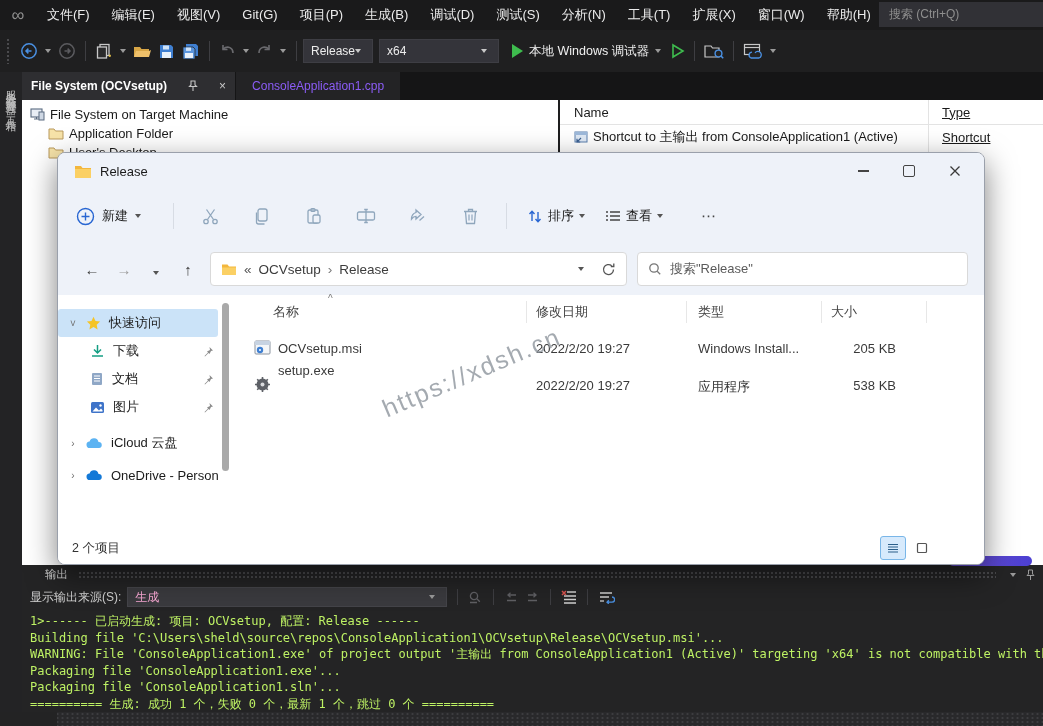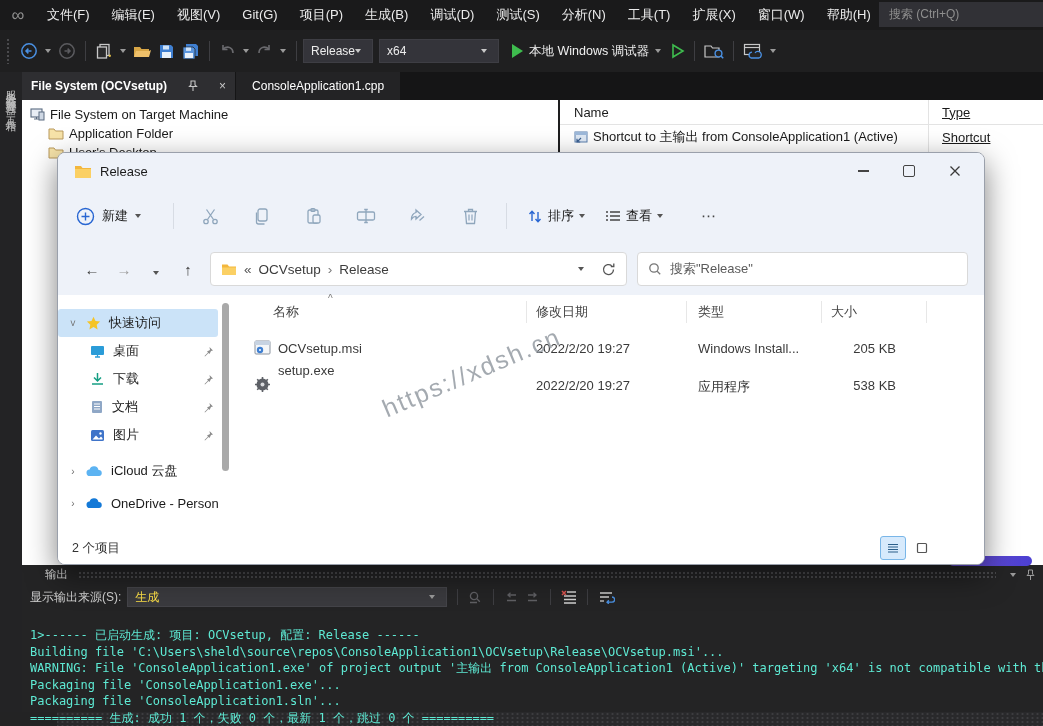--- a/index.html
+++ b/index.html
@@ -28,21 +28,21 @@
   .dbg-label{color:#f0f0f0;font-size:12.5px;margin-right:2px;}
 
   
   #sidestrip{left:0;top:72px;width:22px;height:640px;background:#232325;color:#bdbdbd;}
   .vtab{writing-mode:vertical-rl;text-orientation:upright;font-size:11px;letter-spacing:2px;margin:10px auto;display:block;width:14px;}
 
   
   #tabstrip{left:22px;top:72px;width:1021px;height:28px;background:#151516;display:flex;align-items:stretch;}
   .dtab{display:flex;align-items:center;font-size:12px;padding:0 9px;gap:21px;}
   .dtab.active{background:#2e2e31;color:#fff;font-weight:bold;}
-  .dtab.inactive{background:#232325;color:#ffffff;margin-left:1px;padding:0 16px;}
+  .dtab.inactive{background:#232325;color:#8b5cf6;margin-left:1px;padding:0 16px;}
   .tabx{color:#c9c9c9;font-weight:normal;font-size:12px;}
 
   
   #fs-panel{left:22px;top:100px;width:536px;height:465px;background:#ffffff;color:#1a1a1a;font-size:13px;}
   .treerow{display:flex;align-items:center;gap:5px;height:19px;}
   #props-panel{left:560px;top:100px;width:483px;height:465px;background:#ffffff;color:#1a1a1a;font-size:13px;}
   .props-head{display:flex;height:24px;align-items:center;border-bottom:1px solid #e3e3e3;}
   .props-row{display:flex;height:24px;align-items:center;}
   .col-name{padding-left:14px;flex:none;width:354px;display:flex;align-items:center;gap:5px;}
   .col-type{padding-left:14px;text-decoration:underline;}
@@ -90,24 +90,24 @@
   .vbtn.sel{background:#d7eafc;border:1px solid #79b6e8;}
   #watermark{position:absolute;left:318px;top:205px;transform:rotate(-23deg);font-size:25px;letter-spacing:2px;
              color:#8e959d;opacity:.8;z-index:3;white-space:nowrap;}
 
   
   #output{left:22px;top:565px;width:1021px;height:147px;background:#242425;color:#d0d0d0;z-index:2;}
   .out-head{display:flex;align-items:center;height:19px;padding-left:8px;font-size:11.5px;margin-left:15px;}
   .out-dots{flex:1;height:7px;margin:0 10px;background-image:radial-gradient(circle,#49494c 1px,transparent 1.2px);background-size:4px 4px;}
   .out-toolbar{display:flex;align-items:center;height:26px;padding-left:8px;font-size:12px;gap:6px;}
   .out-combo{width:320px;height:20px;background:#3a3a3e;border:1px solid #444449;display:flex;align-items:center;
-             padding:4px 7px;box-sizing:border-box;font-size:12px;color:#fde047;}
+             padding:4px 7px;box-sizing:border-box;font-size:12px;color:#f9a8d4;}
   .out-combo .ddown{margin-left:auto;}
   .osep{width:1px;height:16px;background:#3e3e42;margin:0 4px;}
-  .out-log{padding:3px 0 0 8px;font-family:"DejaVu Sans Mono",monospace;font-size:12px;line-height:16.6px;color:#5eead4;margin-top:14px;}
+  .out-log{padding:3px 0 0 8px;font-family:"DejaVu Sans Mono",monospace;font-size:12px;line-height:16.6px;color:#bef264;}
   .logline{white-space:pre;overflow:hidden;}
 
   
   #bottomstrip{left:0;top:712px;width:1043px;height:14px;background:#29292b;
       background-image:radial-gradient(circle,#3d3d40 1px,transparent 1.2px);background-size:5px 4px;}
   #bottomcap{left:0;top:712px;width:57px;height:14px;background:#232324;}
 </style>
 </head>
 <body>
 
@@ -430,30 +430,20 @@
 
       <div class="ex-sidebar">
         <div class="sbrow sel">
           <span class="chev">˅</span>
           <svg width="15" height="14" viewBox="0 0 15 14">
             <path d="M7.5 0.8l2 4.2 4.6.6-3.4 3.2.9 4.6-4.1-2.3-4.1 2.3.9-4.6L.9 5.6l4.6-.6z" fill="#f5c427"></path>
           </svg>
           <span>快速访问</span>
         </div>
         <div class="sbrow sb-indent">
-          <svg width="15" height="13" viewBox="0 0 15 13">
-            <rect x="1" y="1" width="13" height="9" rx="1" fill="#2b9cd8"></rect>
-            <path d="M5 12h5M7.5 10v2" stroke="#2b9cd8" stroke-width="1.3"></path>
-          </svg>
-          <span>桌面</span>
-          <svg class="pin" width="11" height="11" viewBox="0 0 11 11">
-            <path d="M6.5 1l3.5 3.5-2 .5-1.5 3-1-1L2 10.5 1.5 10 5 6.5l-1-1 3-1.5z" fill="#8c8c8c"></path>
-          </svg>
-        </div>
-        <div class="sbrow sb-indent">
           <svg width="15" height="14" viewBox="0 0 15 14">
             <path d="M7.5 1v7M4 5.5L7.5 9 11 5.5" fill="none" stroke="#149e83" stroke-width="1.5"></path>
             <path d="M2 12h11" stroke="#149e83" stroke-width="1.5"></path>
           </svg>
           <span>下载</span>
           <svg class="pin" width="11" height="11" viewBox="0 0 11 11">
             <path d="M6.5 1l3.5 3.5-2 .5-1.5 3-1-1L2 10.5 1.5 10 5 6.5l-1-1 3-1.5z" fill="#8c8c8c"></path>
           </svg>
         </div>
         <div class="sbrow sb-indent">

